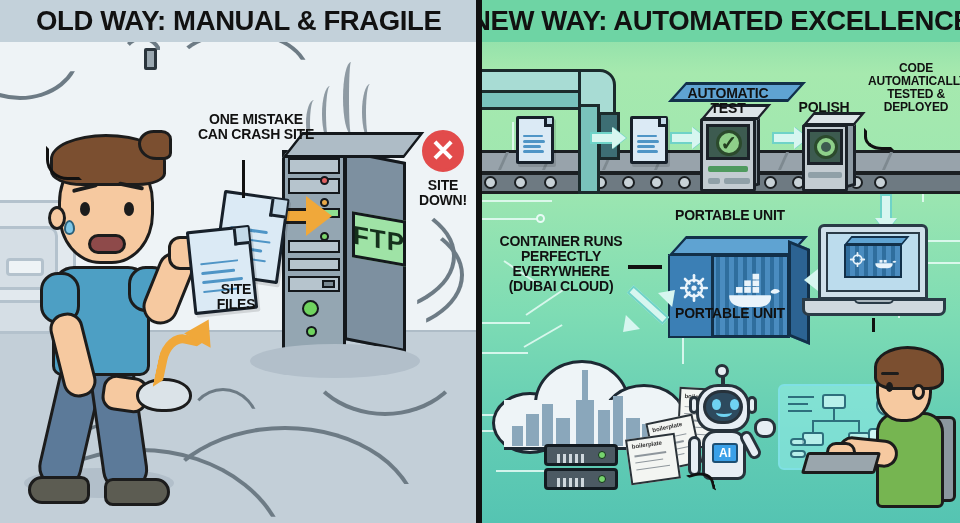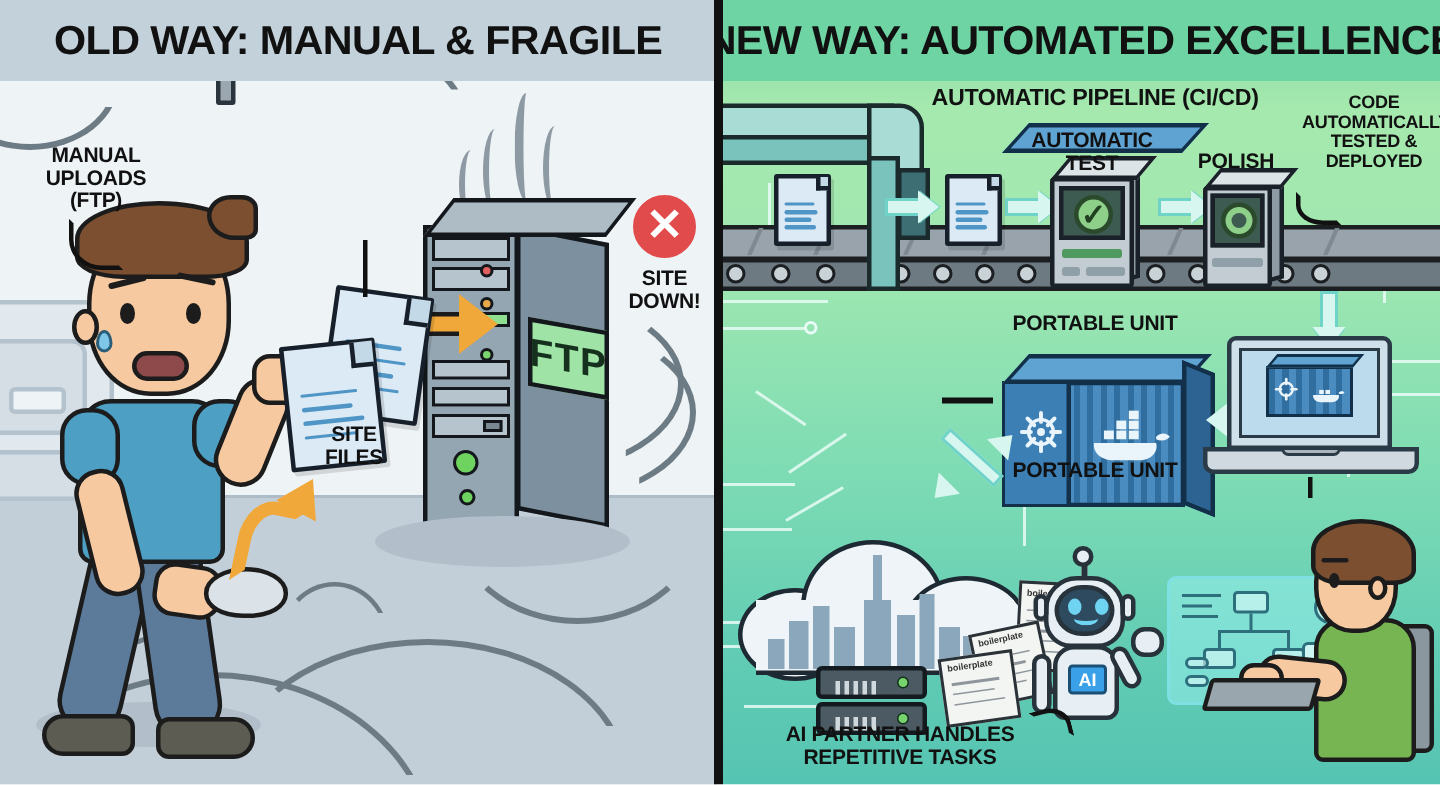--- a/index.html
+++ b/index.html
@@ -9,21 +9,21 @@
   .stage { position:relative; width:960px; height:523px; overflow:hidden; }
 
   
   .panel { position:absolute; top:0; height:523px; overflow:hidden; }
   .panel-left  { left:0;   width:478px; background:#c3d1da; }
   .panel-right { left:482px; width:478px;
                  background:linear-gradient(180deg,#7fd9a8 0%,#a6e9ae 14%,#9fe7b0 34%,#7edcb4 60%,#63cdb4 82%,#55c4b2 100%); }
   .divider { position:absolute; left:476px; top:0; width:6px; height:523px; background:#111; z-index:40; }
 
   
-  .hdr { position:absolute; top:0; height:54px; width:100%;
+  .hdr { position:absolute; top:0; height:42px; width:100%;
          display:flex; align-items:center; justify-content:center; z-index:30; }
   .hdr-left  { background:#c3d1da; }
   .hdr-right { background:#6ed4a4; }
   .hdr h1 { font-size:27px; font-weight:900; letter-spacing:-0.4px;
             color:#111; white-space:nowrap; transform:scaleX(1.02);
             font-family:"Liberation Sans", sans-serif; }
 
   
   .cap { position:absolute; z-index:25; color:#111; font-weight:900;
          font-size:13.5px; line-height:1.08; letter-spacing:-0.2px;
@@ -306,23 +306,22 @@
 
     <div class="xmark" style="left:422px; top:130px;">
       <span>✕</span>
     </div>
 
     <div class="lead" style="left:242px; top:160px; width:3px; height:38px;"></div>
     <div style="position:absolute; left:46px; top:146px; width:36px; height:34px;
                 border:3px solid transparent; border-left-color:#111;
                 border-bottom-color:#111; border-radius:0 0 0 60%;"></div>
 
-    <div class="cap md" style="left:8px; top:96px; width:112px;">MANUAL
-UPLOADS
-(FTP)</div>
+    <div class="cap md" style="left:176px; top:112px; width:160px;">ONE MISTAKE
+CAN CRASH SITE</div>
     <div class="cap md" style="left:196px; top:282px; width:80px;">SITE
 FILES</div>
     <div class="cap md" style="left:404px; top:178px; width:78px;">SITE
 DOWN!</div>
 
     <div class="hdr hdr-left">
       <h1>OLD WAY: MANUAL &amp; FRAGILE</h1>
     </div>
   </div>
 
@@ -620,32 +619,33 @@
     <div style="position:absolute; left:404px; top:382px; width:7px; height:10px; background:#1c1c1c; border-radius:50%;"></div>
     <div style="position:absolute; left:399px; top:372px; width:18px; height:3px; background:#1c1c1c; border-radius:2px;"></div>
     <div style="position:absolute; left:430px; top:384px; width:13px; height:16px;
                 background:#f6c9a0; border:3px solid #1c1c1c; border-radius:50%;"></div>
     <div class="kbd" style="left:322px; top:452px; width:74px; height:22px; transform:skewX(-16deg);"></div>
 
     <div style="position:absolute; left:206px; top:472px; width:26px; height:22px;
                 border:3px solid transparent; border-right-color:#111; border-top-color:#111;
                 border-radius:0 60% 0 0; transform:rotate(-14deg);"></div>
 
-    <div class="cap lg" style="left:108px; top:58px; width:280px;">AUTOMATIC PIPELINE (CI/CD)</div>
     <div class="cap md" style="left:192px; top:86px; width:108px;">AUTOMATIC
 TEST</div>
     <div class="cap md" style="left:300px; top:100px; width:84px;">POLISH</div>
     <div class="cap sm" style="left:386px; top:62px; width:96px;">CODE
 AUTOMATICALLY
 TESTED &amp;
 DEPLOYED</div>
     <div class="cap md" style="left:180px; top:208px; width:136px;">PORTABLE UNIT</div>
     <div class="cap md" style="left:180px; top:306px; width:136px;">PORTABLE UNIT</div>
-    <div class="cap md" style="left:28px; top:482px; width:180px;">AI PARTNER HANDLES
-REPETITIVE TASKS</div>
+    <div class="cap md" style="left:16px; top:234px; width:126px;">CONTAINER RUNS
+PERFECTLY
+EVERYWHERE
+(DUBAI CLOUD)</div>
 
     <div class="hdr hdr-right">
       <h1>NEW WAY: AUTOMATED EXCELLENCE</h1>
     </div>
   </div>
 
   <div class="divider"></div>
 </div>
 
 </body></html>

